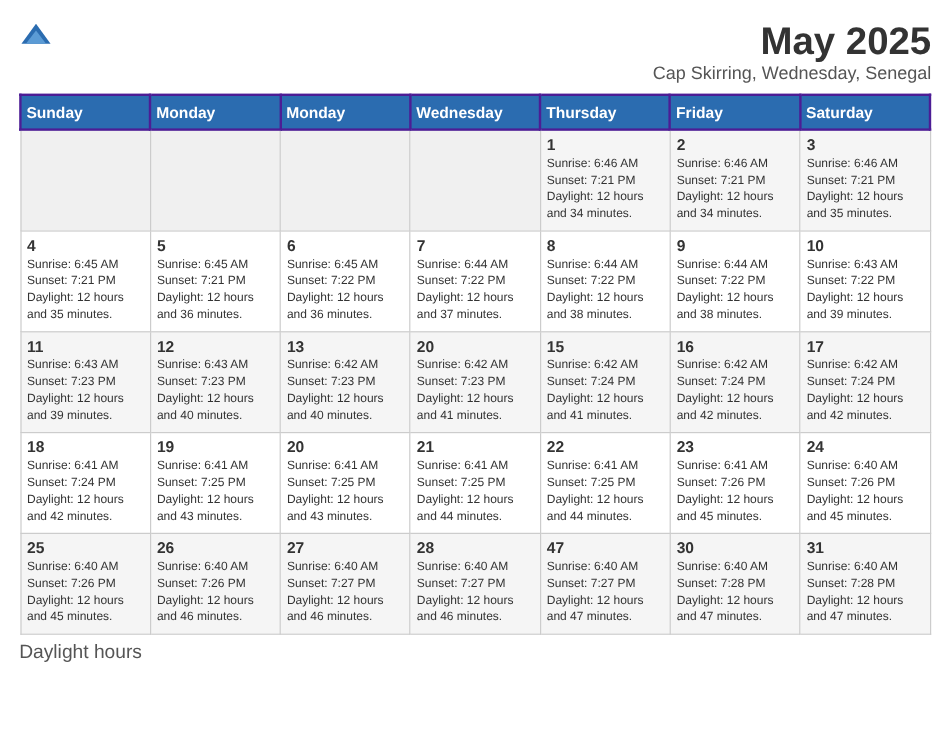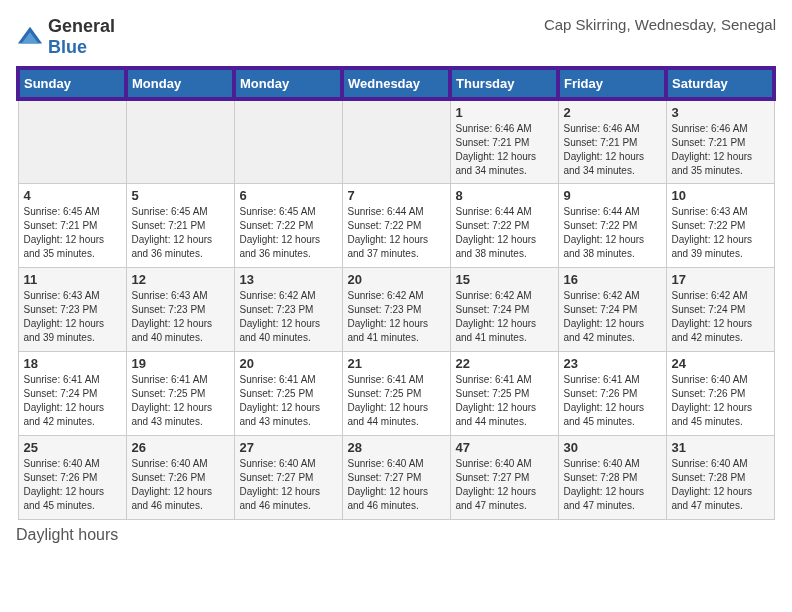--- a/index.html
+++ b/index.html
@@ -52,21 +52,21 @@
       border-collapse: collapse;
       table-layout: fixed;
     }
     thead tr th {
       background-color: #2b6cb0;
       color: #fff;
       font-size: 13px;
       font-weight: bold;
       padding: 6px 4px;
       text-align: left;
-      border: 4px solid #4c1d95;
+      border: 2px solid #4c1d95;
     }
     tbody tr td {
       vertical-align: top;
       border: 1px solid #ccc;
       padding: 4px 5px;
       font-size: 10.5px;
       color: #333;
       height: 84px;
       background: #fff;
     }
@@ -99,26 +99,23 @@
   </style>
 </head>
 <body>
 
 <div class="header">
   <div class="logo">
     <svg class="logo-icon" viewBox="0 0 30 30">
       <polygon points="15,4 28,22 2,22" fill="#2b6cb0"></polygon>
       <polygon points="15,10 24,22 6,22" fill="#5b9bd5"></polygon>
     </svg>
-    <div>
-      <span class="logo-text-general">General</span><br>
-      <span class="logo-text-blue">Blue</span>
-    </div>
   </div>
   <div class="title-block">
+    <div class="month-year">May 2025</div>
     <div class="location">Cap Skirring, Wednesday, Senegal</div>
   </div>
 </div>
 
 <table>
   <thead>
     <tr>
     <th>Sunday</th>
         <th>Monday</th>
         <th>Monday</th>

